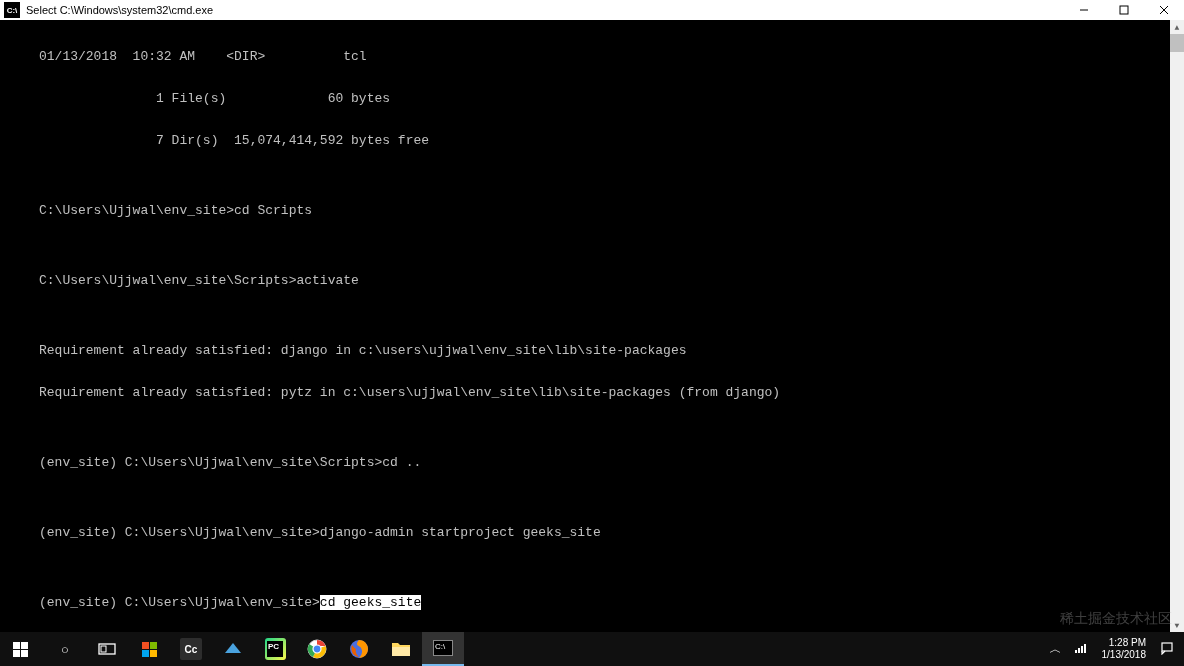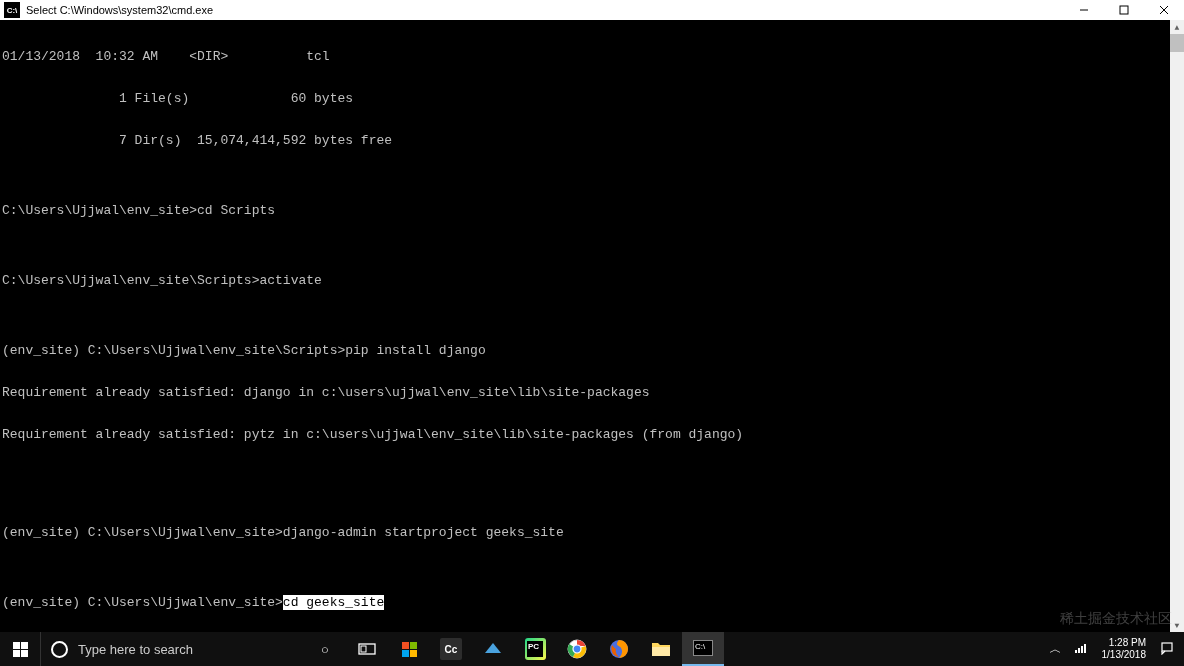--- a/index.html
+++ b/index.html
@@ -49,20 +49,21 @@
     .terminal {
       background: #000;
       color: #c0c0c0;
       padding: 2px 0 0 2px;
       height: calc(100% - 20px - 34px);
       line-height: 14px;
       white-space: pre;
       position: relative;
       font-family: Consolas, 'Courier New', monospace;
       font-size: 13px;
+      margin-left: 37px;
     }
     .line { white-space: pre; }
     .highlight {
       background: #fff;
       color: #000;
     }
     .scrollbar {
       position: absolute;
       right: 0;
       top: 20px;
@@ -184,24 +185,24 @@
 
 <div class="terminal">
   <div class="line">01/13/2018  10:32 AM    &lt;DIR&gt;          tcl</div>
   <div class="line">               1 File(s)             60 bytes</div>
   <div class="line">               7 Dir(s)  15,074,414,592 bytes free</div>
   <div class="line"></div>
   <div class="line">C:\Users\Ujjwal\env_site&gt;cd Scripts</div>
   <div class="line"></div>
   <div class="line">C:\Users\Ujjwal\env_site\Scripts&gt;activate</div>
   <div class="line"></div>
-  <div class="line">(env_site) C:\Users\Ujjwal\env_site\Scripts&gt;pip install django</div>
   <div class="line">Requirement already satisfied: django in c:\users\ujjwal\env_site\lib\site-packages</div>
   <div class="line">Requirement already satisfied: pytz in c:\users\ujjwal\env_site\lib\site-packages (from django)</div>
   <div class="line"></div>
+  <div class="line">(env_site) C:\Users\Ujjwal\env_site\Scripts&gt;cd ..</div>
   <div class="line"></div>
   <div class="line">(env_site) C:\Users\Ujjwal\env_site&gt;django-admin startproject geeks_site</div>
   <div class="line"></div>
   <div class="line"><span>(env_site) C:\Users\Ujjwal\env_site&gt;</span><span class="highlight">cd geeks_site</span></div>
   
   
 </div>
 
 <div class="scrollbar">
   <div class="scroll-up">▲</div>
@@ -213,24 +214,20 @@
 
 <div class="taskbar">
   <div class="start-btn">
     <div class="win-logo">
         <div></div>
         <div></div>
         <div></div>
         <div></div>
       </div>
   </div>
-  <div class="search-box">
-    <span class="cortana-circle"></span>
-    <span>Type here to search</span>
-  </div>
   <div class="task-icons">
     <div class="task-icon">
         <span class="icon-box">○</span>
       </div>
     <div class="task-icon">
       <svg width="18" height="14" viewBox="0 0 18 14">
           <rect x="1" y="2" width="16" height="10" fill="none" stroke="#fff" stroke-width="1.3"></rect>
           <rect x="3" y="4" width="5" height="6" fill="none" stroke="#fff" stroke-width="1"></rect>
         </svg>
     </div>

